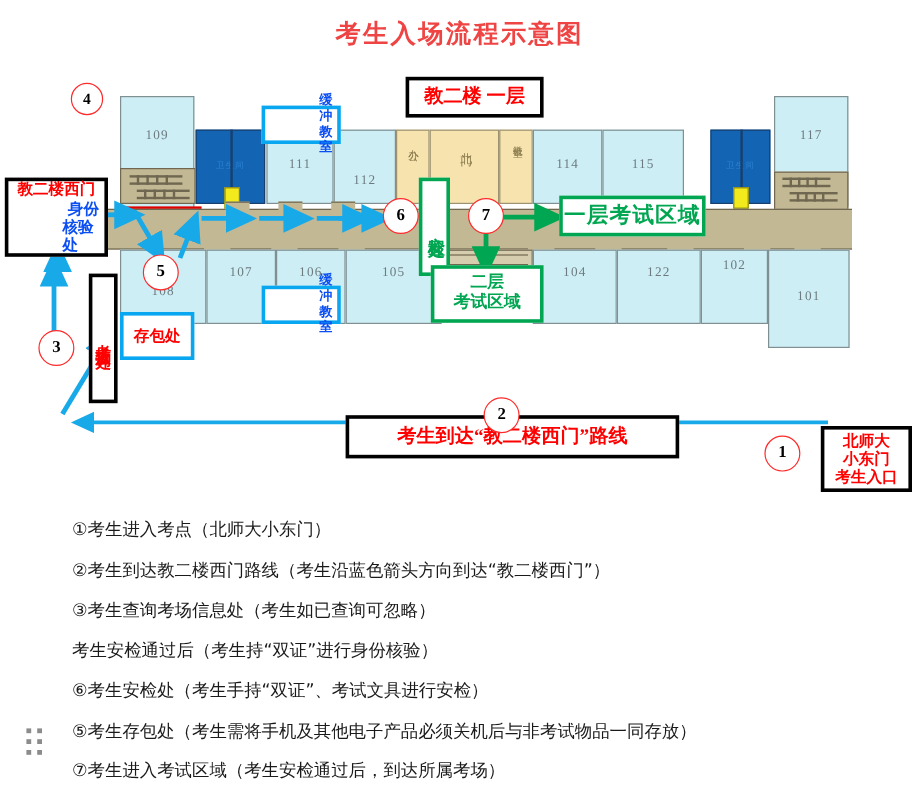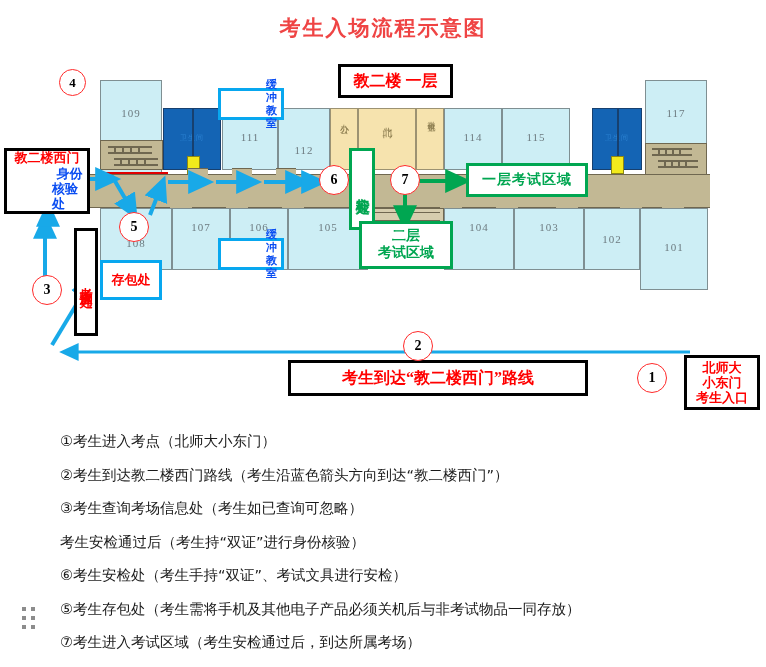--- a/index.html
+++ b/index.html
@@ -207,24 +207,24 @@
   <div class="room" style="left:230px;top:148px;width:58px;height:62px;">
       <span style="margin-top:12px;">106</span>
     </div>
   <div class="room" style="left:288px;top:148px;width:80px;height:62px;">
       <span style="margin-top:12px;">105</span>
     </div>
   <div class="room" style="left:444px;top:148px;width:70px;height:62px;">
       <span style="margin-top:12px;">104</span>
     </div>
   <div class="room" style="left:514px;top:148px;width:70px;height:62px;">
-      <span style="margin-top:12px;">103</span>
+      <span style="margin-top:12px;">122</span>
     </div>
   <div class="room" style="left:584px;top:148px;width:56px;height:62px;">
-      <span style="margin-top:24px;text-align:center;">102</span>
+      <span style="margin-top:6px;text-align:center;">102</span>
     </div>
   <div class="room" style="left:640px;top:148px;width:68px;height:82px;">
       <span style="margin-top:32px;">101</span>
     </div>
 </div>
 
 <svg id="arrows" viewBox="0 0 766 667">
   <defs>
     <marker id="mb" markerWidth="7" markerHeight="7" refX="4.2" refY="3" orient="auto">
       <path d="M0,0 L6.5,3 L0,6 z" fill="#18a9e8"></path>
@@ -279,29 +279,29 @@
 </div>
 <div class="box cyan" style="left:218px;top:238px;width:66px;height:32px;">
   <div class="t-blue" style="font-size:11px;letter-spacing:1px;">缓冲教室</div>
 </div>
 
 <div class="box green" style="left:349px;top:148px;width:26px;height:82px;">
   <div class="t-green vtext" style="font-size:14px;letter-spacing:2px;">安检处</div>
 </div>
 
 <div class="box green" style="left:466px;top:163px;width:122px;height:34px;">
-  <div class="t-green" style="font-size:14px;letter-spacing:1px;">一层考试区域</div>
+  <div class="t-green" style="font-size:18px;letter-spacing:1px;">一层考试区域</div>
 </div>
 
 <div class="box green" style="left:359px;top:221px;width:94px;height:48px;">
   <div class="t-green" style="font-size:14px;">二层</div>
   <div class="t-green" style="font-size:14px;">考试区域</div>
 </div>
 
-<div class="box black" style="left:288px;top:360px;width:300px;height:36px;">
+<div class="box black" style="left:288px;top:346px;width:278px;height:36px;">
   <div class="t-red" style="font-size:16px;">考生到达“教二楼西门”路线</div>
 </div>
 
 <div class="box black" style="left:684px;top:355px;width:76px;height:55px;">
   <div class="t-red" style="font-size:13px;">北师大</div>
   <div class="t-red" style="font-size:13px;">小东门</div>
   <div class="t-red" style="font-size:13px;">考生入口</div>
 </div>
 
 <div class="circ" style="left:637px;top:363px;width:28px;height:28px;font-size:14px;">

